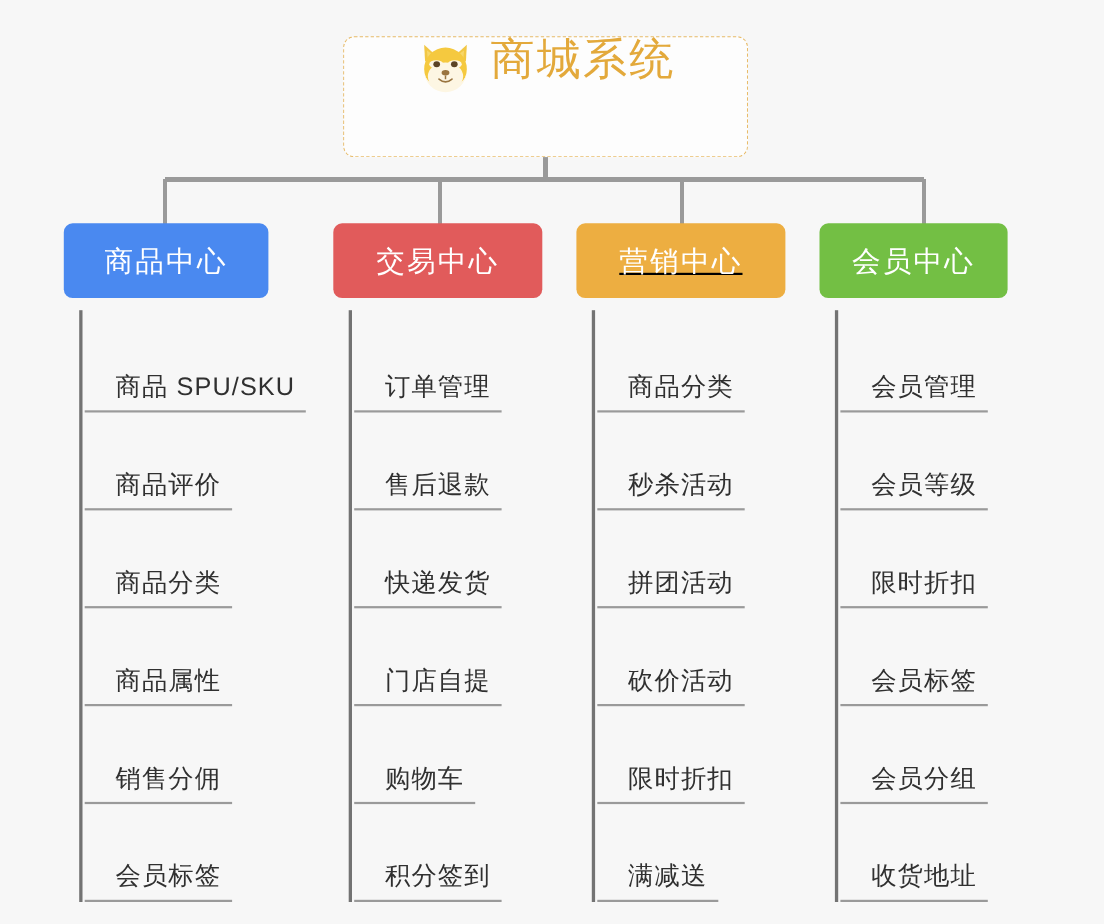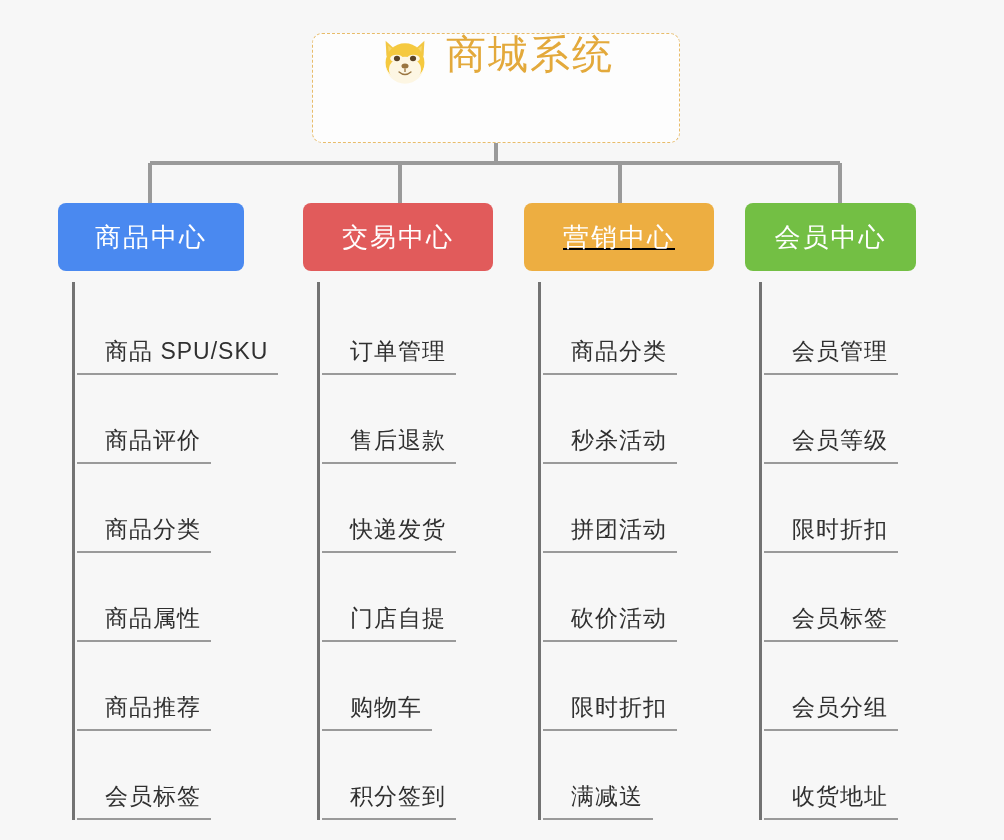--- a/index.html
+++ b/index.html
@@ -173,21 +173,21 @@
         <div class="list-item">
             <div class="item-underline"><span class="item-label">商品评价</span></div>
           </div>
         <div class="list-item">
             <div class="item-underline"><span class="item-label">商品分类</span></div>
           </div>
         <div class="list-item">
             <div class="item-underline"><span class="item-label">商品属性</span></div>
           </div>
         <div class="list-item">
-            <div class="item-underline"><span class="item-label">商品推荐</span></div>
+            <div class="item-underline"><span class="item-label">销售分佣</span></div>
           </div>
         <div class="list-item">
             <div class="item-underline"><span class="item-label">会员标签</span></div>
           </div>
       </div>
     </div>
 
     <div class="column c1">
       <div class="cat-header" style="background:#e15b5b">
         <span>交易中心</span>

